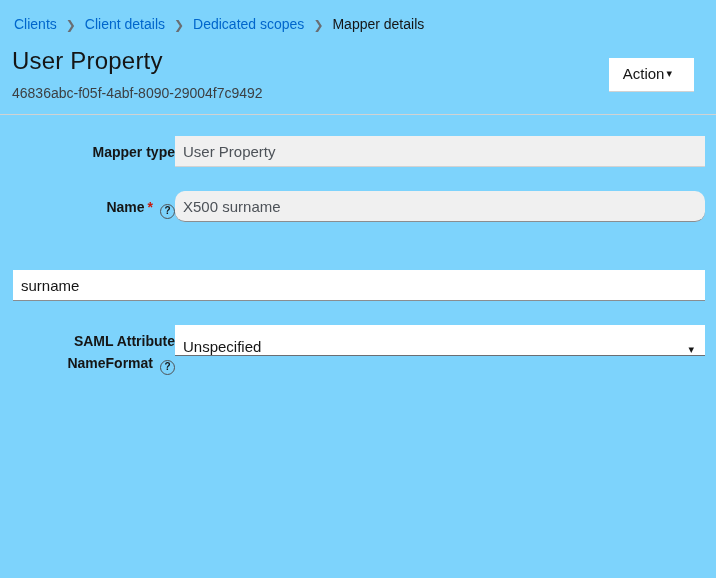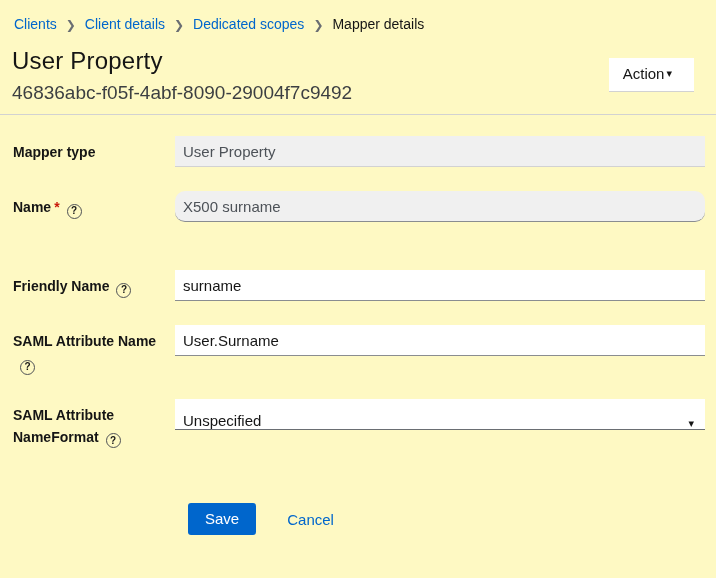--- a/index.html
+++ b/index.html
@@ -4,21 +4,21 @@
 <style>
   * { box-sizing: border-box; }
   html, body { margin: 0; padding: 0; background: #ffffff; }
   body {
     font-family: "Liberation Sans", sans-serif;
     color: #151515;
     width: 716px;
     height: 578px;
     overflow: hidden;
   }
-  .page { width: 716px; height: 578px; position: relative; background: #fef9c3; }
+  .page { width: 716px; height: 578px; position: relative; background: #7dd3fc; }
 
   
   .breadcrumb {
     display: flex;
     align-items: center;
     gap: 9px;
     padding: 16px 0 0 14px;
     font-size: 14px;
   }
   .crumb-link { color: #0066cc; text-decoration: none; cursor: pointer; }
@@ -32,21 +32,21 @@
     align-items: flex-start;
     padding: 14px 22px 0 12px;
   }
   .page-title {
     font-size: 24px;
     font-weight: 500;
     line-height: 29px;
     letter-spacing: 0.2px;
   }
   .page-subtitle {
-    font-size: 19px;
+    font-size: 14px;
     color: #3c3f42;
     margin-top: 9px;
     line-height: 18px;
   }
   .action-btn {
     background: #fff;
     border: none;
     border-bottom: 1px solid #d2d2d2;
     font-family: inherit;
     font-size: 15px;
@@ -67,20 +67,21 @@
   .form { padding: 21px 11px 0 13px; }
   .form-row { display: flex; align-items: flex-start; margin-bottom: 24px; }
   .form-label {
     width: 162px;
     flex: none;
     font-size: 14px;
     font-weight: 700;
     line-height: 22px;
     padding-top: 5px;
     padding-right: 0;
+    text-align: right;
   }
   .required { color: #c9190b; font-weight: 700; margin-left: 3px; }
   .help-icon {
     display: inline-flex;
     width: 15px;
     height: 15px;
     border: 1px solid #4f5255;
     border-radius: 50%;
     font-size: 10px;
     font-weight: 700;
@@ -197,48 +198,33 @@
       </div>
       <div class="form-input-col">
         <input class="form-control readonly" readonly="" value="X500 surname" style="">
       </div>
     </div>
 
     <div class="form-row">
     </div>
 
     <div class="form-row">
-      <div class="form-label">
-        <span>Friendly Name</span><span class="help-icon">?</span>
-      </div>
       <div class="form-input-col">
         <input class="form-control" value="surname" style="">
       </div>
     </div>
 
-    <div class="form-row">
-      <div class="form-label">
-        <span>SAML Attribute Name</span><span class="help-icon">?</span>
-      </div>
-      <div class="form-input-col">
-        <input class="form-control" value="User.Surname" style="">
-      </div>
-    </div>
 
     <div class="form-row">
       <div class="form-label">
         <span>SAML Attribute NameFormat</span><span class="help-icon">?</span>
       </div>
       <div class="form-input-col">
         <div class="select-control">
           <span>Unspecified</span>
           <span class="caret">▾</span>
         </div>
       </div>
     </div>
 
-    <div class="actions">
-      <button class="save-btn">Save</button>
-      <a class="cancel-link">Cancel</a>
-    </div>
 
   </div>
 </div>
 
 </body></html>

